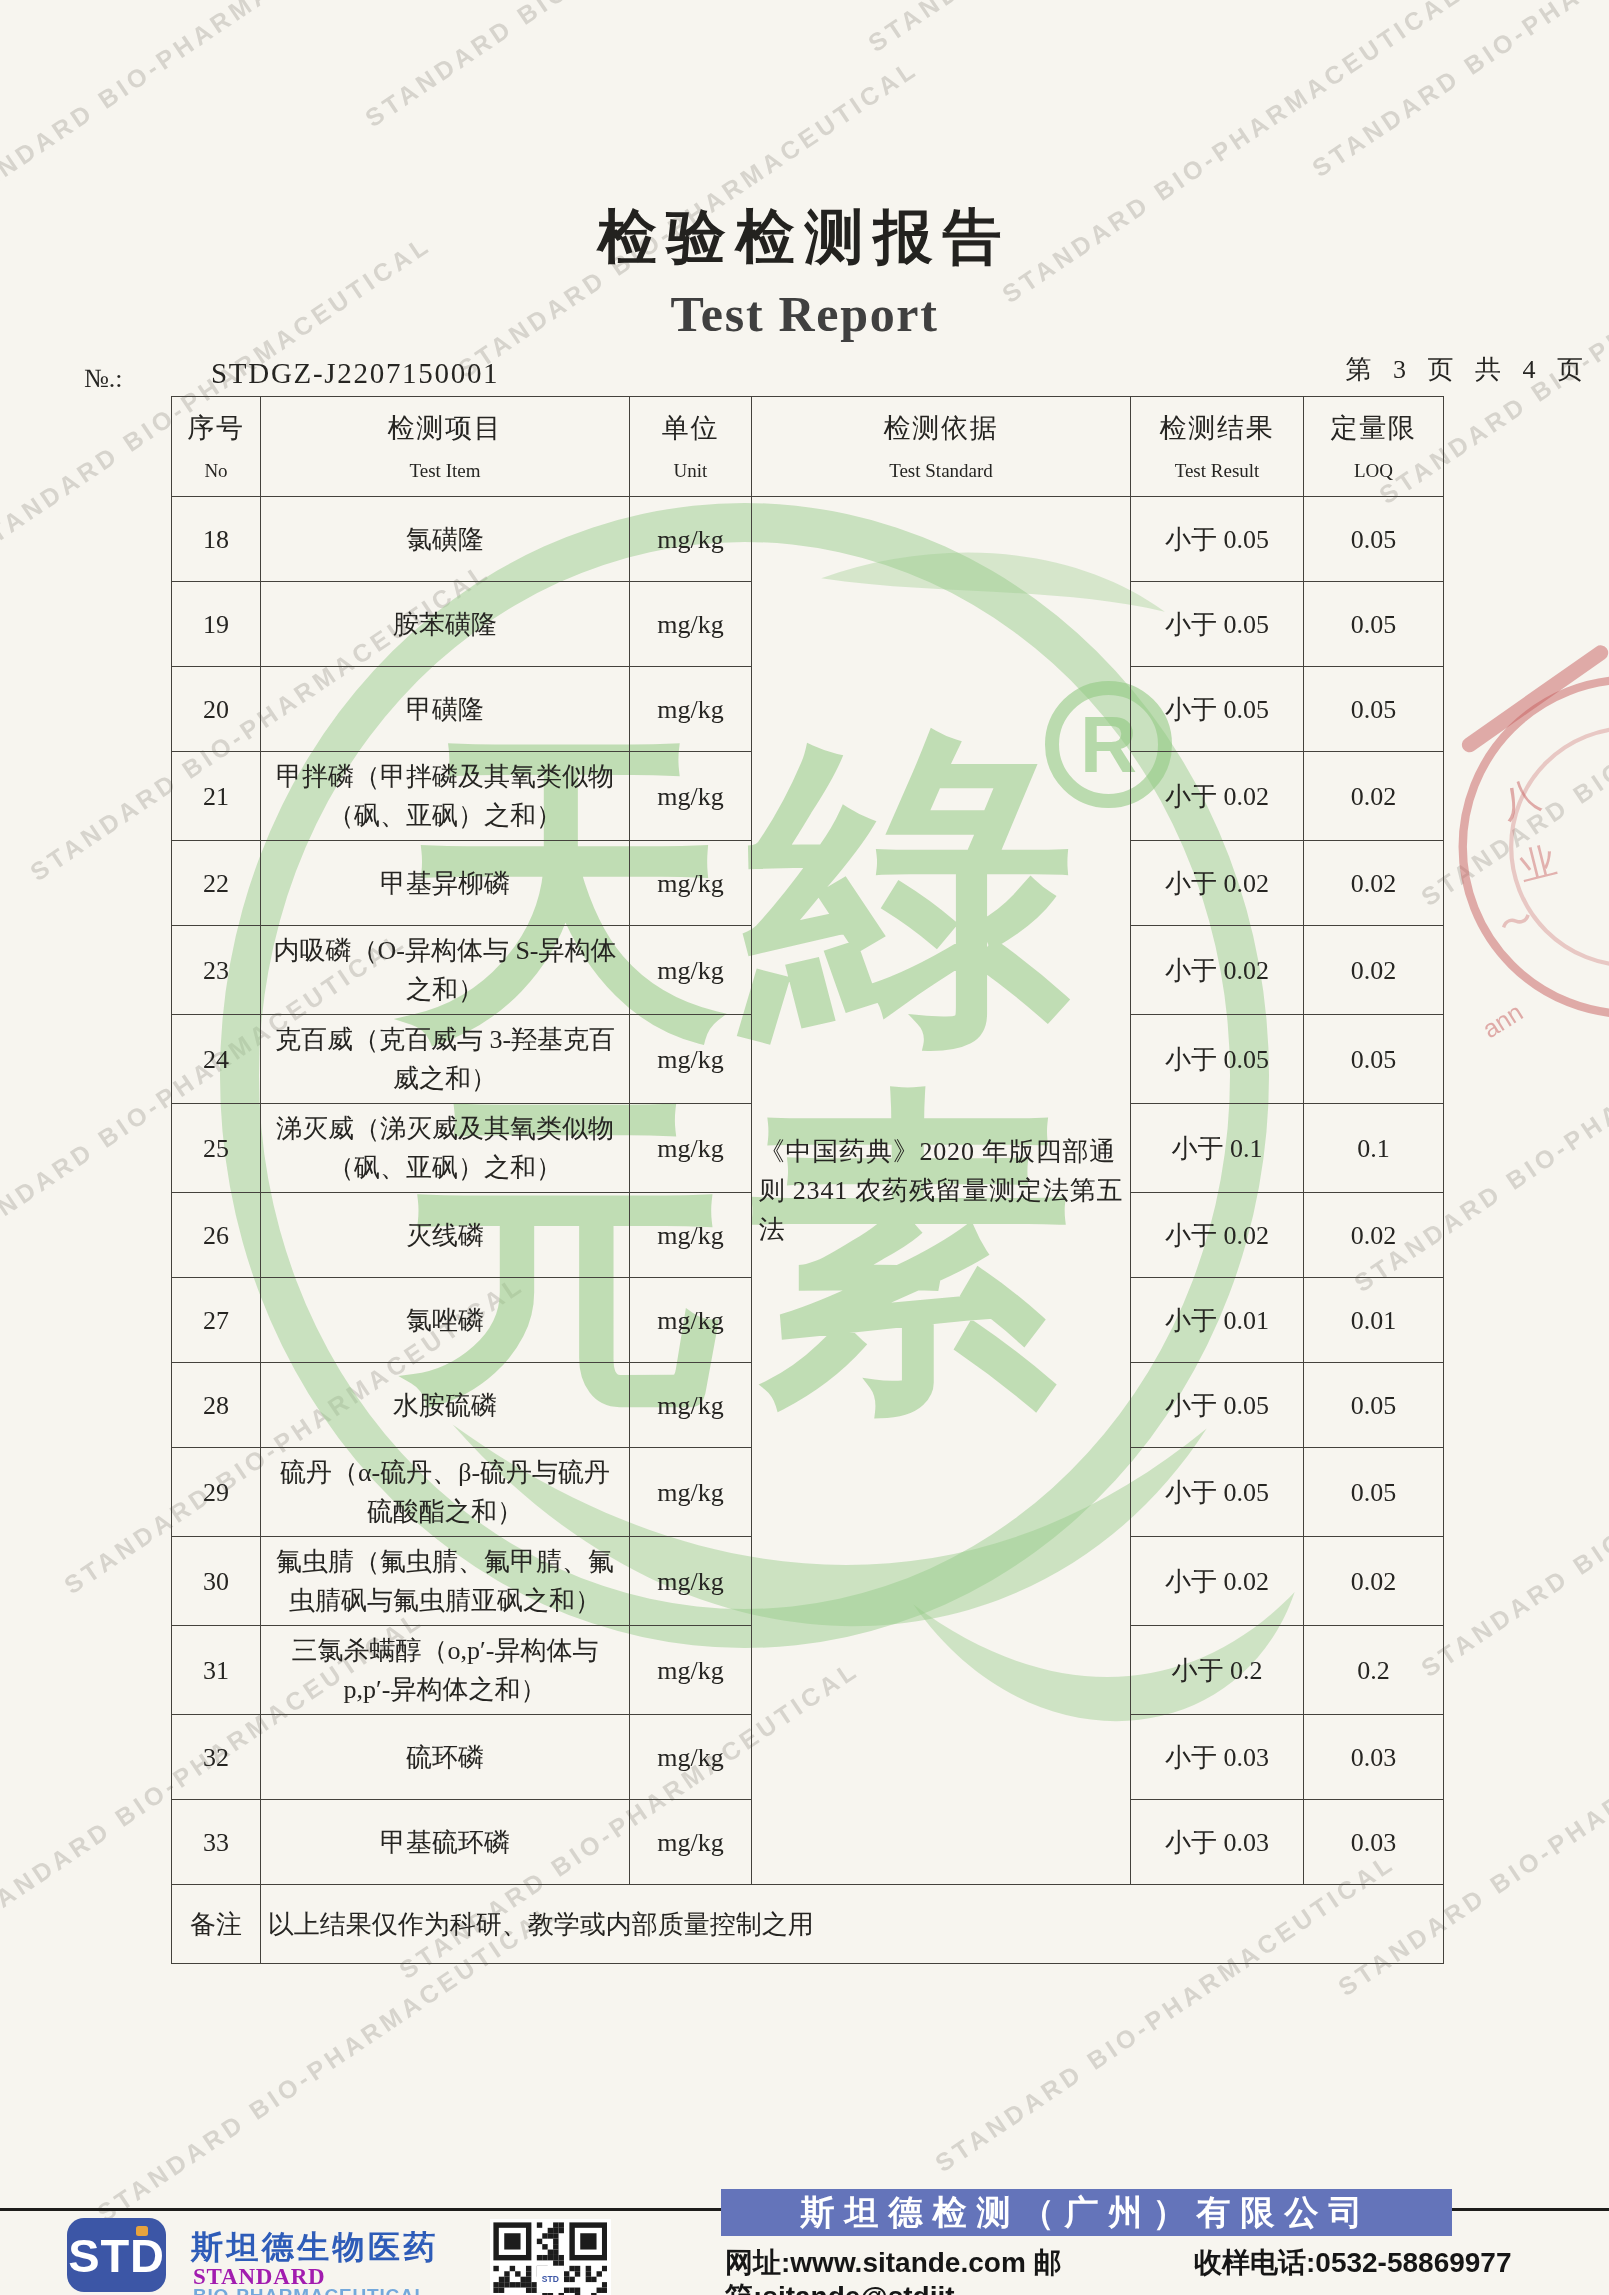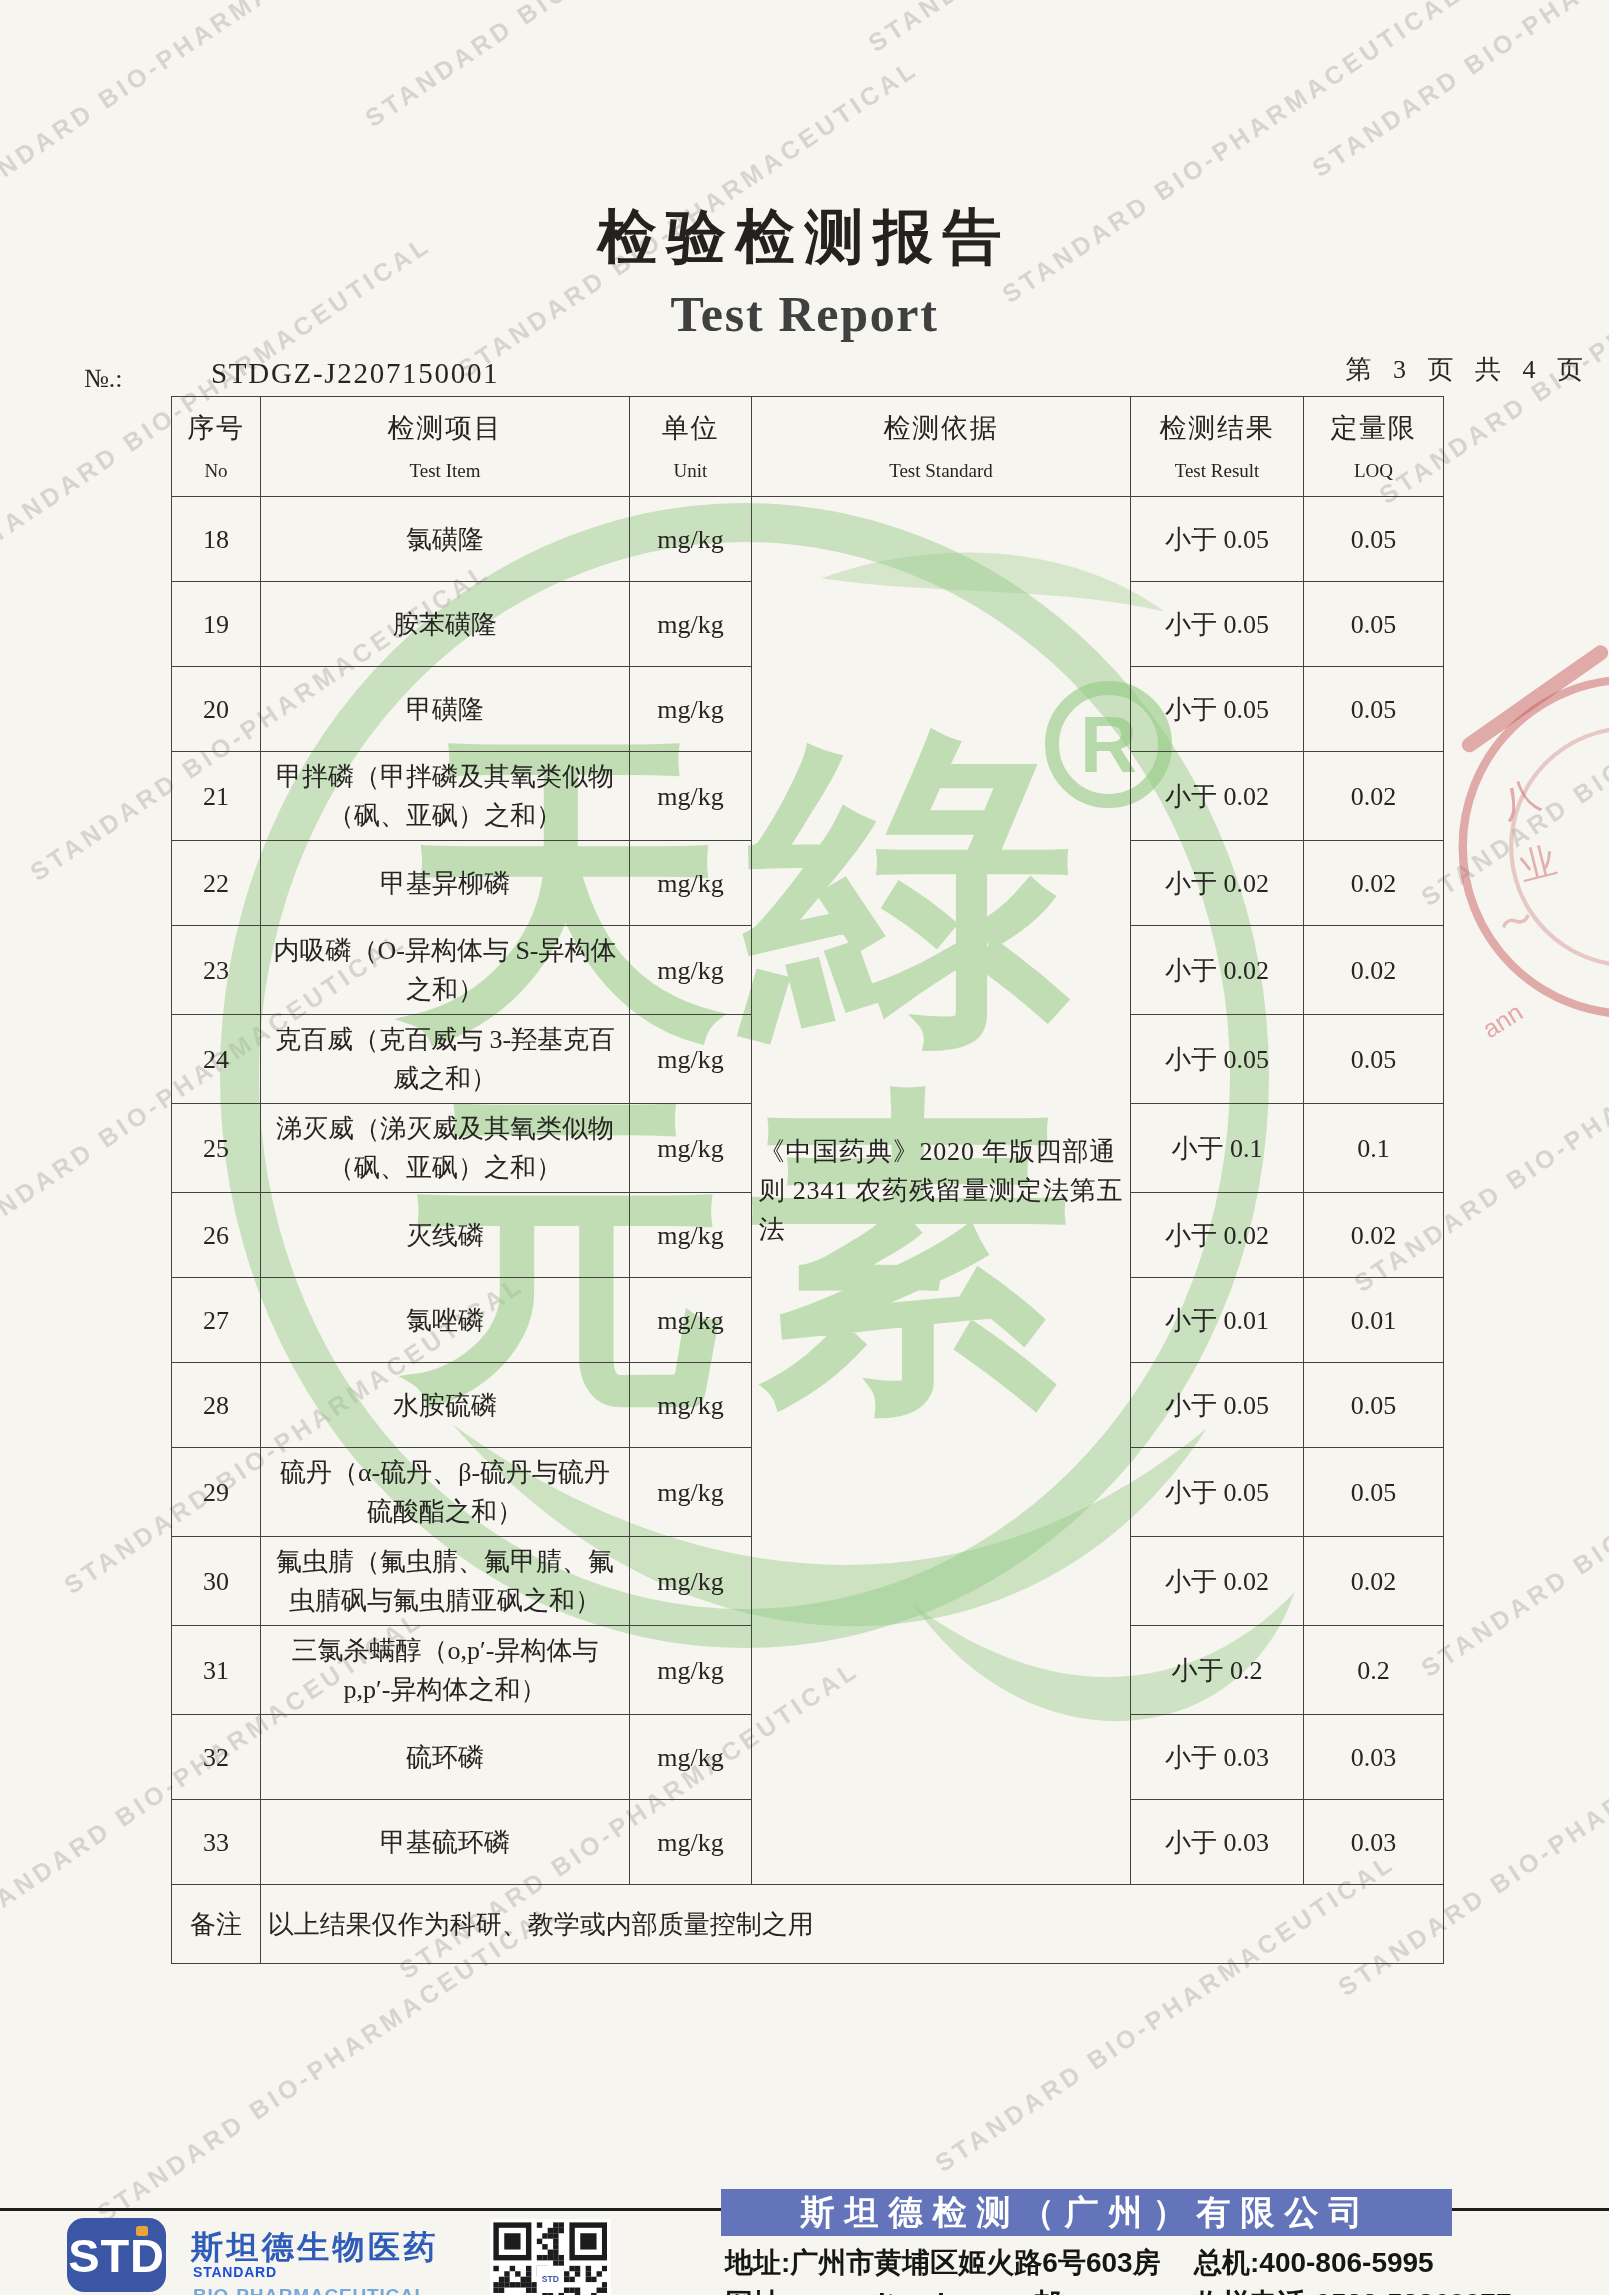--- a/index.html
+++ b/index.html
@@ -83,22 +83,22 @@
     position:absolute;left:67px;top:2218px;width:99px;height:74px;border-radius:17px;
     background:#3c56a6;color:#fff;display:flex;align-items:center;justify-content:center;
     font-family:"Liberation Sans",sans-serif;font-weight:700;font-size:47px;letter-spacing:0.8px;
     z-index:2;
   }
   .logo-accent{position:absolute;right:18.4px;top:8.4px;width:11.7px;height:10px;background:#e8a33d;border-radius:2.5px;}
   .company-zh{
     position:absolute;left:191px;top:2226px;font-family:"Liberation Sans",sans-serif;
     font-weight:700;font-size:32px;letter-spacing:3.4px;color:#2e5cb8;z-index:2;
   }
-  .company-en1{position:absolute;left:193px;top:2264px;font-family:Liberation Sans, sans-serif;
-    font-weight:700;font-size:14px;letter-spacing:0.8px;color:#1d4ed8;z-index:2;}
+  .company-en1{position:absolute;left:193px;top:2264px;font-family:Liberation Serif, serif;
+    font-weight:700;font-size:23px;letter-spacing:0.8px;color:#a21caf;z-index:2;}
   .company-en2{position:absolute;left:193px;top:2285px;font-family:"Liberation Sans",sans-serif;
     font-weight:700;font-size:19px;letter-spacing:0.8px;color:#74a9dc;z-index:2;}
   .qr{position:absolute;left:490px;top:2219px;z-index:2;background:#fff;padding:3.4px;}
   .footer-band{
     position:absolute;left:721px;top:2189px;width:731px;height:47px;background:#6474ba;
     display:flex;align-items:center;justify-content:center;z-index:2;
     color:#fff;font-family:"Liberation Sans",sans-serif;font-weight:700;
     font-size:34px;letter-spacing:10px;
   }
   .footer-info{
@@ -469,23 +469,19 @@
       <rect x="14" y="112" width="21" height="21" fill="#1c1c1c"></rect>
       <rect x="56" y="56" width="35" height="35" fill="#fff"></rect>
       <text x="73.5" y="77" font-size="11" text-anchor="middle" fill="#3c56a6" font-family="sans-serif" font-weight="700">STD</text>
     </svg>
 
   <div class="footer-band">
     <span>斯坦德检测（广州）有限公司</span>
   </div>
   <div class="footer-info">
     <div class="info-line">
-      <span class="info-left">地址:广州市黄埔区姬火路6号603房</span>
-      <span class="info-right">总机:400-806-5995</span>
-    </div>
-    <div class="info-line">
       <span class="info-left">网址:www.sitande.com  邮箱:sitande@stdjit</span>
       <span class="info-right">收样电话:0532-58869977</span>
     </div>
   </div>
 
 </div>
 
 
 </body></html>

